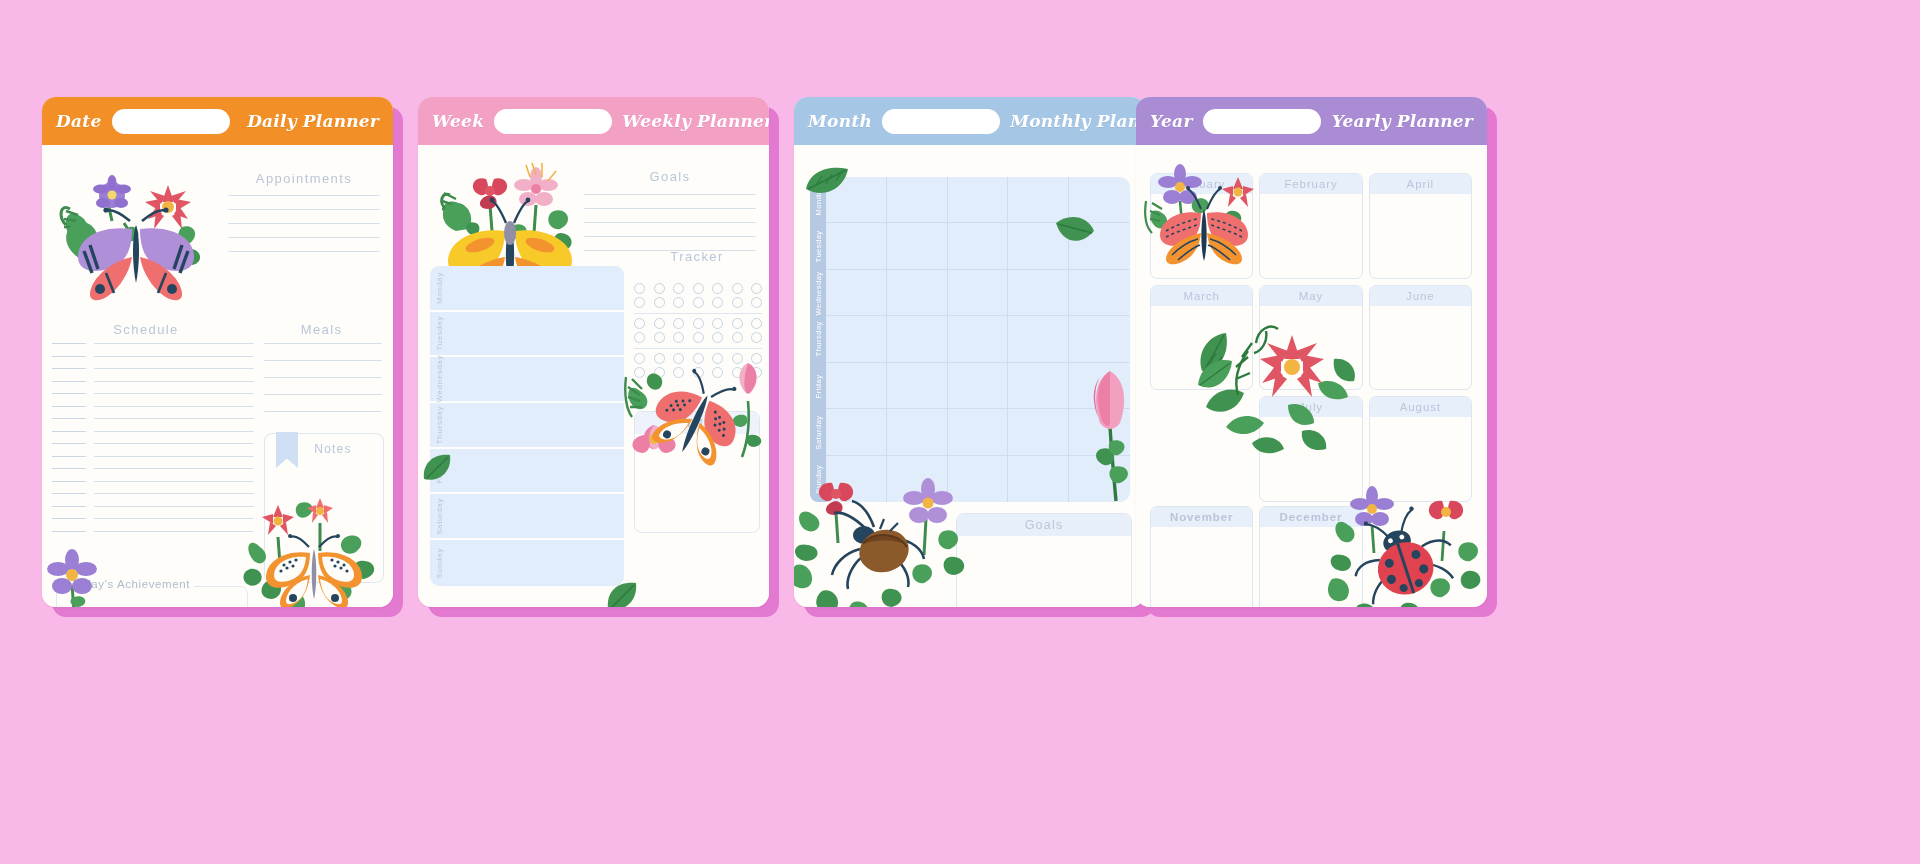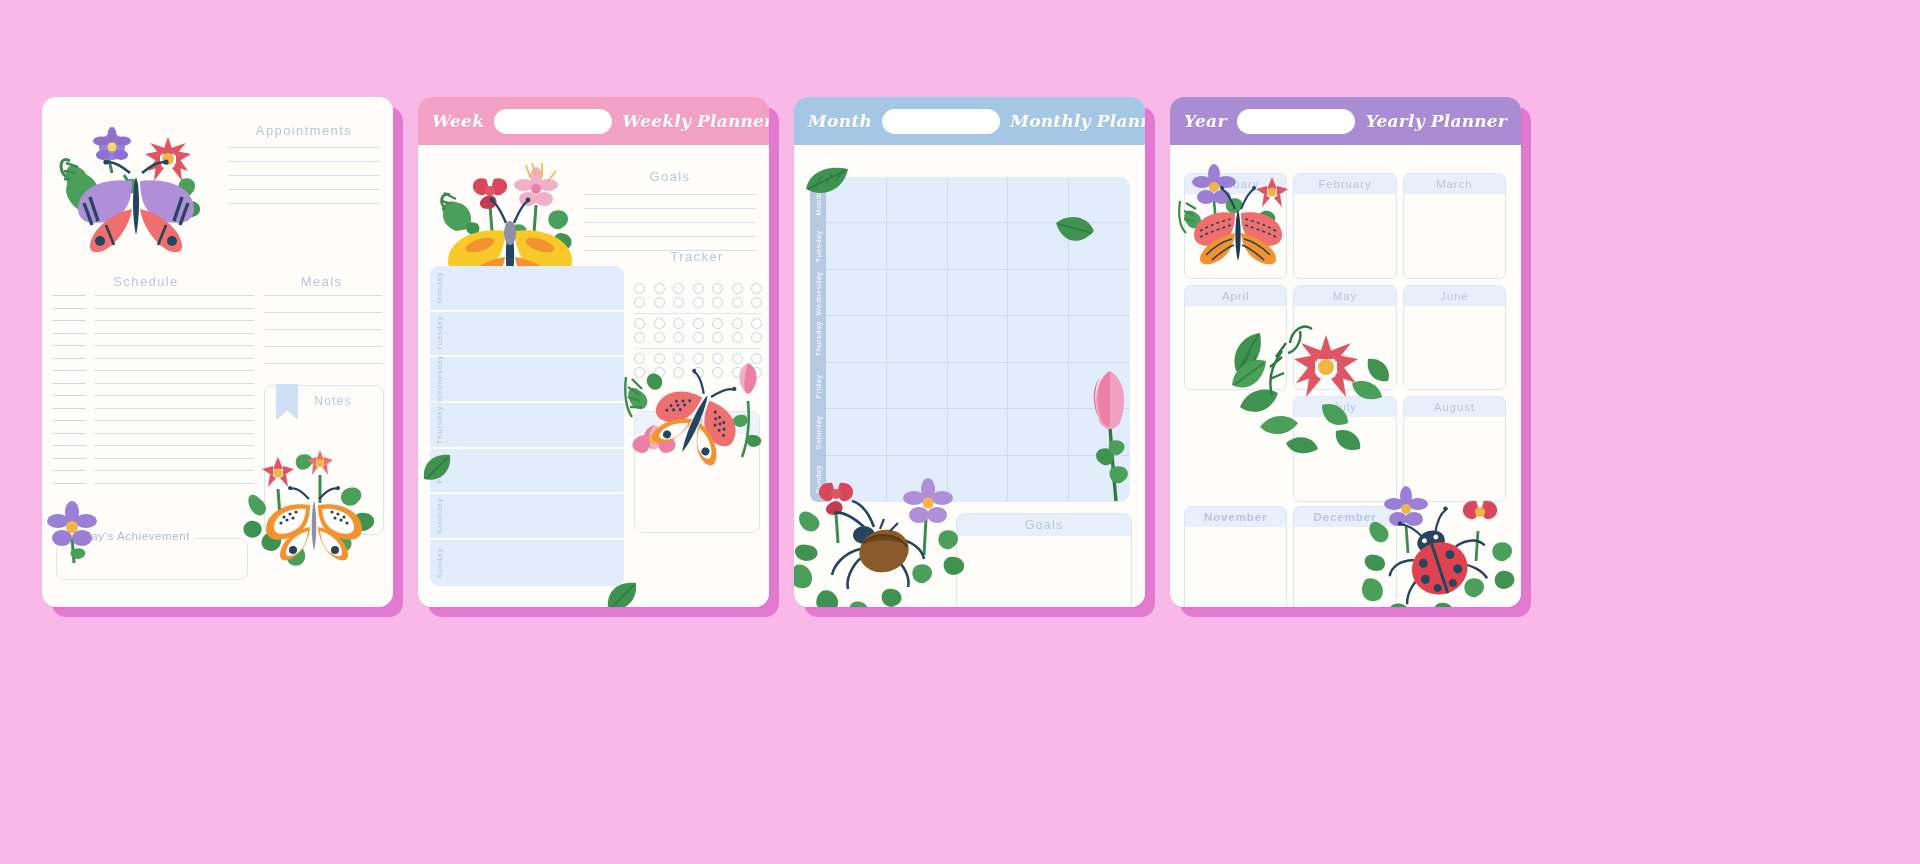--- a/index.html
+++ b/index.html
@@ -28,21 +28,21 @@
   .card {
     position: absolute;
     top: 97px;
     width: 351px;
     height: 510px;
     border-radius: 14px;
   }
   .card.daily   { left: 42px;   }
   .card.weekly  { left: 418px;  }
   .card.monthly { left: 794px;  }
-  .card.yearly  { left: 1170px; }
+  .card.yearly  { left: 1136px; }
 
   
   .card .sheet-back {
     position: absolute;
     left: 10px;
     top: 10px;
     width: 351px;
     height: 510px;
     border-radius: 14px;
     background: #e479d2;
@@ -384,20 +384,25 @@
 </style>
 </head>
 <body>
 
 <div class="board">
 
   <div class="card daily">
     <div class="sheet-back"></div>
     <div class="sheet">
 
+      <div class="hdr orange">
+        <span class="hdr-label">Date</span>
+        <input class="hdr-input" type="text" value="" style="">
+        <span class="hdr-title">Daily Planner</span>
+      </div>
 
       <div class="body">
 
         <div class="art" style="left:6px; top:4px;">
           <svg width="170" height="130" viewBox="0 0 170 130">
             <g>
               <path d="M36 54 C20 40 14 56 20 68 C26 80 40 78 44 66 Z" fill="#4aa05a"></path>
               <path d="M22 44 C12 38 10 52 18 60" fill="none" stroke="#3d8b4d" stroke-width="3"></path>
               <path d="M18 46 L30 50 M16 54 L28 56 M16 62 L28 62" stroke="#3d8b4d" stroke-width="2.5" fill="none"></path>
               <path d="M36 96 C16 86 12 66 28 58 C44 52 56 72 48 88 Z" fill="#4aa05a"></path>
@@ -1052,24 +1057,24 @@
         <div class="y-grid">
           <div class="y-month art"></div>
           <div class="y-month">
               <div class="m-hdr">January</div>
             </div>
           <div class="y-month">
               <div class="m-hdr">February</div>
             </div>
 
           <div class="y-month">
+              <div class="m-hdr">April</div>
+            </div>
+          <div class="y-month">
               <div class="m-hdr">March</div>
-            </div>
-          <div class="y-month">
-              <div class="m-hdr">April</div>
             </div>
           <div class="y-month">
               <div class="m-hdr">May</div>
             </div>
 
           <div class="y-month">
               <div class="m-hdr">June</div>
             </div>
           <div class="y-month" style="border:none;background:transparent;"></div>
           <div class="y-month">

